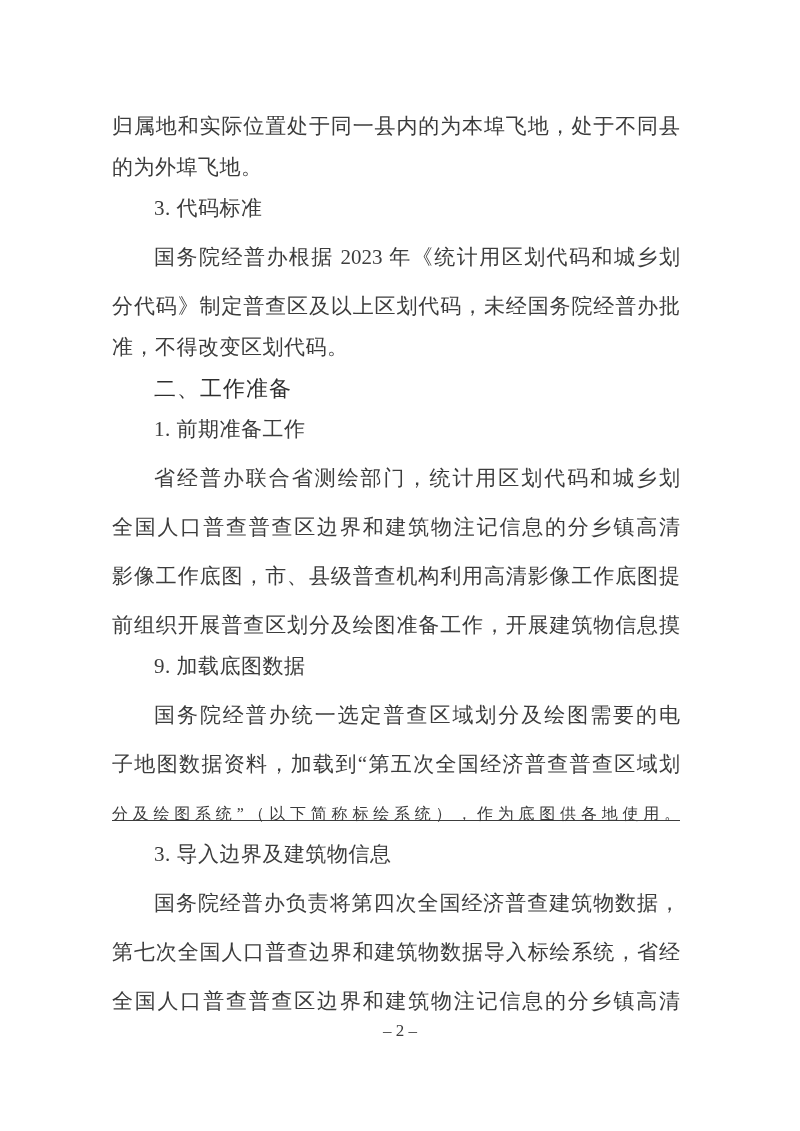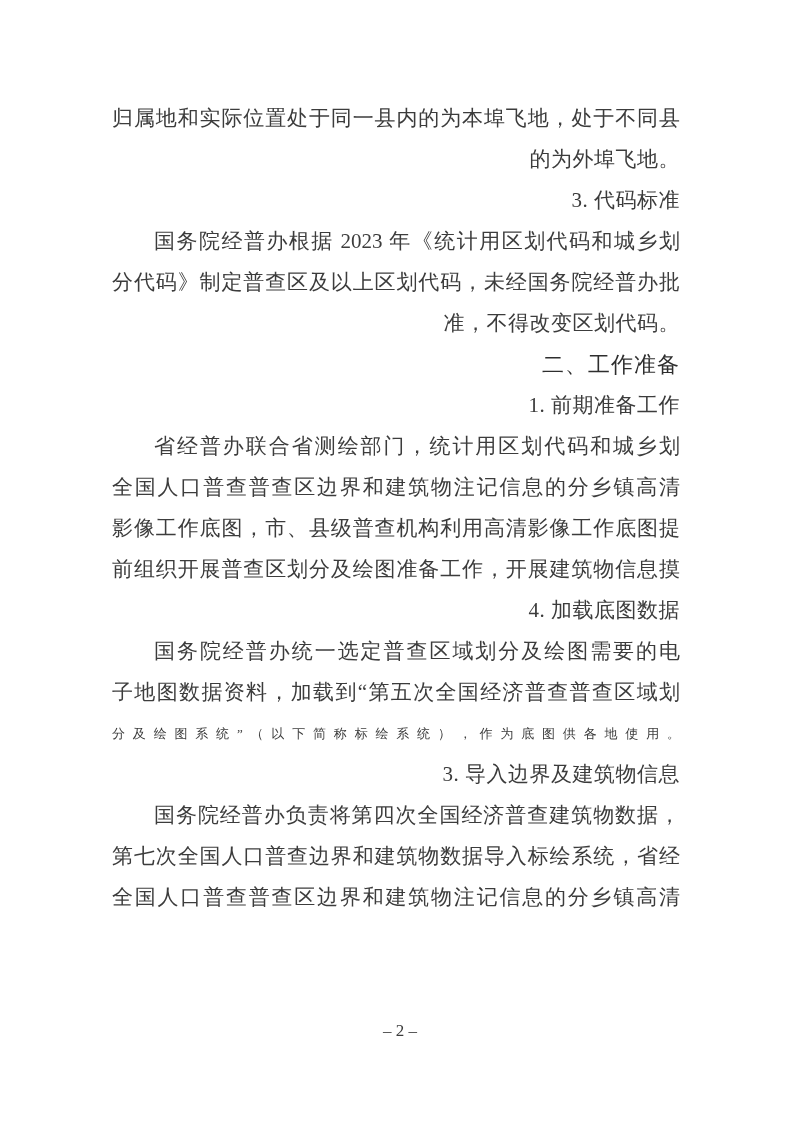--- a/index.html
+++ b/index.html
@@ -20,41 +20,43 @@
     left: 112px;
     top: 98px;
     width: 568px;
   }
   .line {
     height: 41px;
     line-height: 41px;
     font-size: 21px;
     letter-spacing: 0.5px;
     white-space: nowrap;
-    text-align: right;
+    text-align: left;
   }
   .line.justify {
     white-space: normal;
     text-align: justify;
     text-align-last: justify;
     overflow: hidden;
     letter-spacing: 0;
+    margin-top: 8px;
   }
   .line.indent {
     text-indent: 42px;
   }
   .line.bold {
     font-weight: normal;
     font-family: "Liberation Sans", "DejaVu Sans", sans-serif;
     font-size: 22px;
     letter-spacing: 1px;
     color: #2e2e2e;
   }
   .line.tight {
-    font-size: 13px;
+    font-size: 16px;
+    text-decoration: underline;
   }
   .page-footer {
     position: absolute;
     left: 0;
     top: 1016px;
     width: 800px;
     height: 30px;
     line-height: 30px;
     text-align: center;
     font-size: 17px;
@@ -70,21 +72,21 @@
   <div class="line indent">3. 代码标准</div>
   <div class="line justify indent">国务院经普办根据 2023 年《统计用区划代码和城乡划</div>
   <div class="line justify">分代码》制定普查区及以上区划代码，未经国务院经普办批</div>
   <div class="line">准，不得改变区划代码。</div>
   <div class="line indent bold">二、工作准备</div>
   <div class="line indent">1. 前期准备工作</div>
   <div class="line justify indent">省经普办联合省测绘部门，统计用区划代码和城乡划</div>
   <div class="line justify">全国人口普查普查区边界和建筑物注记信息的分乡镇高清</div>
   <div class="line justify">影像工作底图，市、县级普查机构利用高清影像工作底图提</div>
   <div class="line justify">前组织开展普查区划分及绘图准备工作，开展建筑物信息摸</div>
-  <div class="line indent">4. 加载底图数据</div>
+  <div class="line indent">9. 加载底图数据</div>
   <div class="line justify indent">国务院经普办统一选定普查区域划分及绘图需要的电</div>
   <div class="line justify">子地图数据资料，加载到“第五次全国经济普查普查区域划</div>
   <div class="line justify tight">分及绘图系统”（以下简称标绘系统），作为底图供各地使用。</div>
   <div class="line indent">3. 导入边界及建筑物信息</div>
   <div class="line justify indent">国务院经普办负责将第四次全国经济普查建筑物数据，</div>
   <div class="line justify">第七次全国人口普查边界和建筑物数据导入标绘系统，省经</div>
   <div class="line justify">全国人口普查普查区边界和建筑物注记信息的分乡镇高清</div>
 </div>
 
 <div class="page-footer">– 2 –</div>

